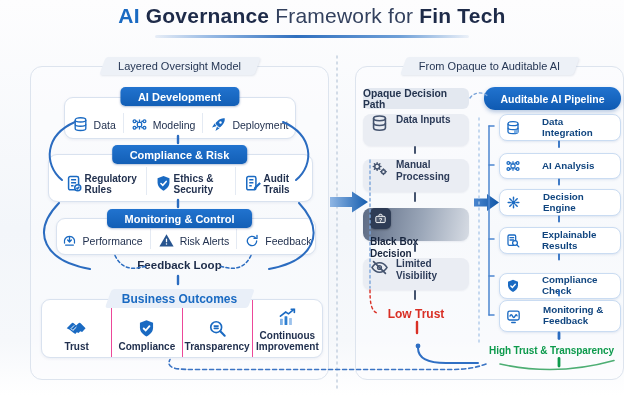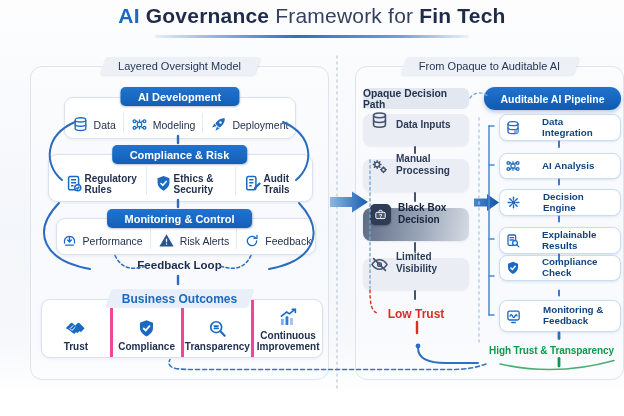--- a/index.html
+++ b/index.html
@@ -32,32 +32,32 @@
   .cell2{display:flex;align-items:center;gap:1px;font-size:10px;line-height:1.12;font-weight:600;color:#22314f;}
   .cell2 .lbl{width:54px}
   .vdiv{width:1px;height:20px;background:#e4eaf3;}
   .g2 .vdiv{height:28px}
   .fb-label{position:absolute;top:192px;left:0;width:100%;text-align:center;font-weight:bold;font-size:11.5px;color:#1d2c4a;z-index:2;}
   
   .o-tab{position:absolute;top:222px;left:50%;transform:translateX(-50%);padding:2.5px 14px;font-size:12px;font-weight:bold;color:#1a6ac2;white-space:nowrap;z-index:4;}
   .o-tab::before{content:"";position:absolute;inset:0;background:#e9eff8;transform:skewX(-20deg);border-radius:3px;z-index:-1;}
   .o-box{position:absolute;top:232px;left:10px;width:280px;height:57px;background:#fff;border:1px solid #d9e2ef;border-radius:9px;box-shadow:0 1px 3px rgba(40,70,130,.08);display:flex;align-items:stretch;z-index:2;}
   .o-cell{flex:1;display:flex;flex-direction:column;align-items:center;justify-content:flex-end;gap:2px;padding:6px 1px 5px;text-align:center;font-size:10px;font-weight:600;color:#22314f;line-height:1.1;}
-  .o-cell + .o-cell{border-left:3px solid #ec4899;}
+  .o-cell + .o-cell{border-left:1px solid #ec4899;}
   
   .opq-header{position:absolute;left:7px;top:21px;width:106px;height:21px;background:#e3e8f0;border-radius:6px;display:flex;align-items:center;justify-content:center;font-size:10.3px;font-weight:bold;color:#24344f;z-index:2;}
-  .opq-step{position:absolute;left:7px;width:106px;background:#eaedf3;border-radius:8px;display:flex;align-items:flex-end;gap:7px;padding:16px 7px;box-sizing:border-box;color:#2c3b58;font-weight:600;font-size:10px;line-height:1.15;box-shadow:0 1px 2px rgba(40,60,100,.07);z-index:2;}
+  .opq-step{position:absolute;left:7px;width:106px;background:#eaedf3;border-radius:8px;display:flex;align-items:flex-start;gap:7px;padding:0 7px;box-sizing:border-box;color:#2c3b58;font-weight:600;font-size:10px;line-height:1.15;box-shadow:0 1px 2px rgba(40,60,100,.07);z-index:2;}
   .os1{top:47px;height:32px}.os2{top:92px;height:33px}.os3{top:141px;height:33px}.os4{top:191px;height:32px}
-  .opq-dark{background:linear-gradient(100deg,#5d6b84,#9aa6b8 55%,#d7dce4);color:#16233c;font-weight:bold;}
+  .opq-dark{background:linear-gradient(100deg,#5d6b84,#9aa6b8 55%,#d7dce4);color:#16233c;font-weight:bold;flex-direction:column;}
   .bb-tile{width:21px;height:21px;background:#2e3c55;border-radius:5px;display:flex;align-items:center;justify-content:center;flex:0 0 auto;box-shadow:0 1px 2px rgba(0,0,0,.3);}
   .low-trust{position:absolute;left:7px;top:240px;width:106px;text-align:center;color:#d92f25;font-weight:bold;font-size:12px;z-index:2;}
   
   .aud-header{position:absolute;left:128px;top:20px;width:137px;height:23px;background:linear-gradient(180deg,#2173cf,#0f5ab2);border-radius:11px;display:flex;align-items:center;justify-content:center;font-size:10.5px;font-weight:bold;color:#fff;box-shadow:0 2px 4px rgba(20,80,160,.3);z-index:2;}
   .aud-step{position:absolute;left:143px;width:122px;background:#fff;border:1px solid #cadcf2;border-radius:8px;display:flex;align-items:center;gap:21px;padding:0 5px;box-sizing:border-box;color:#10457f;font-weight:bold;font-size:9.8px;line-height:1.12;box-shadow:0 1px 2.5px rgba(30,80,160,.12);z-index:2;}
-  .as1{top:47px;height:27px}.as2{top:86px;height:26px}.as3{top:122px;height:27px}.as4{top:160px;height:27px}.as5{top:188px;height:26px}.as6{top:233px;height:32px}
+  .as1{top:47px;height:27px}.as2{top:86px;height:26px}.as3{top:122px;height:27px}.as4{top:160px;height:27px}.as5{top:206px;height:26px}.as6{top:233px;height:32px}
   .high-trust{position:absolute;left:124px;top:278px;width:143px;text-align:center;color:#0d9a4c;font-weight:bold;font-size:10px;letter-spacing:-.1px;z-index:2;}
   
   .ic{flex:0 0 auto;display:flex;align-items:center;justify-content:center;}
   .ic svg{display:block;}
   
   .overlay{position:absolute;left:0;top:0;z-index:4;pointer-events:none;}
   .overlay path{fill:none;stroke-linecap:round;}
   .fa{stroke:#2b6cc0;stroke-width:2.4;}
   .arc{stroke:#2b6cc0;stroke-width:2;}
   .fbd{stroke:#2b6cc0;stroke-width:1.5;stroke-dasharray:3 2.5;}

